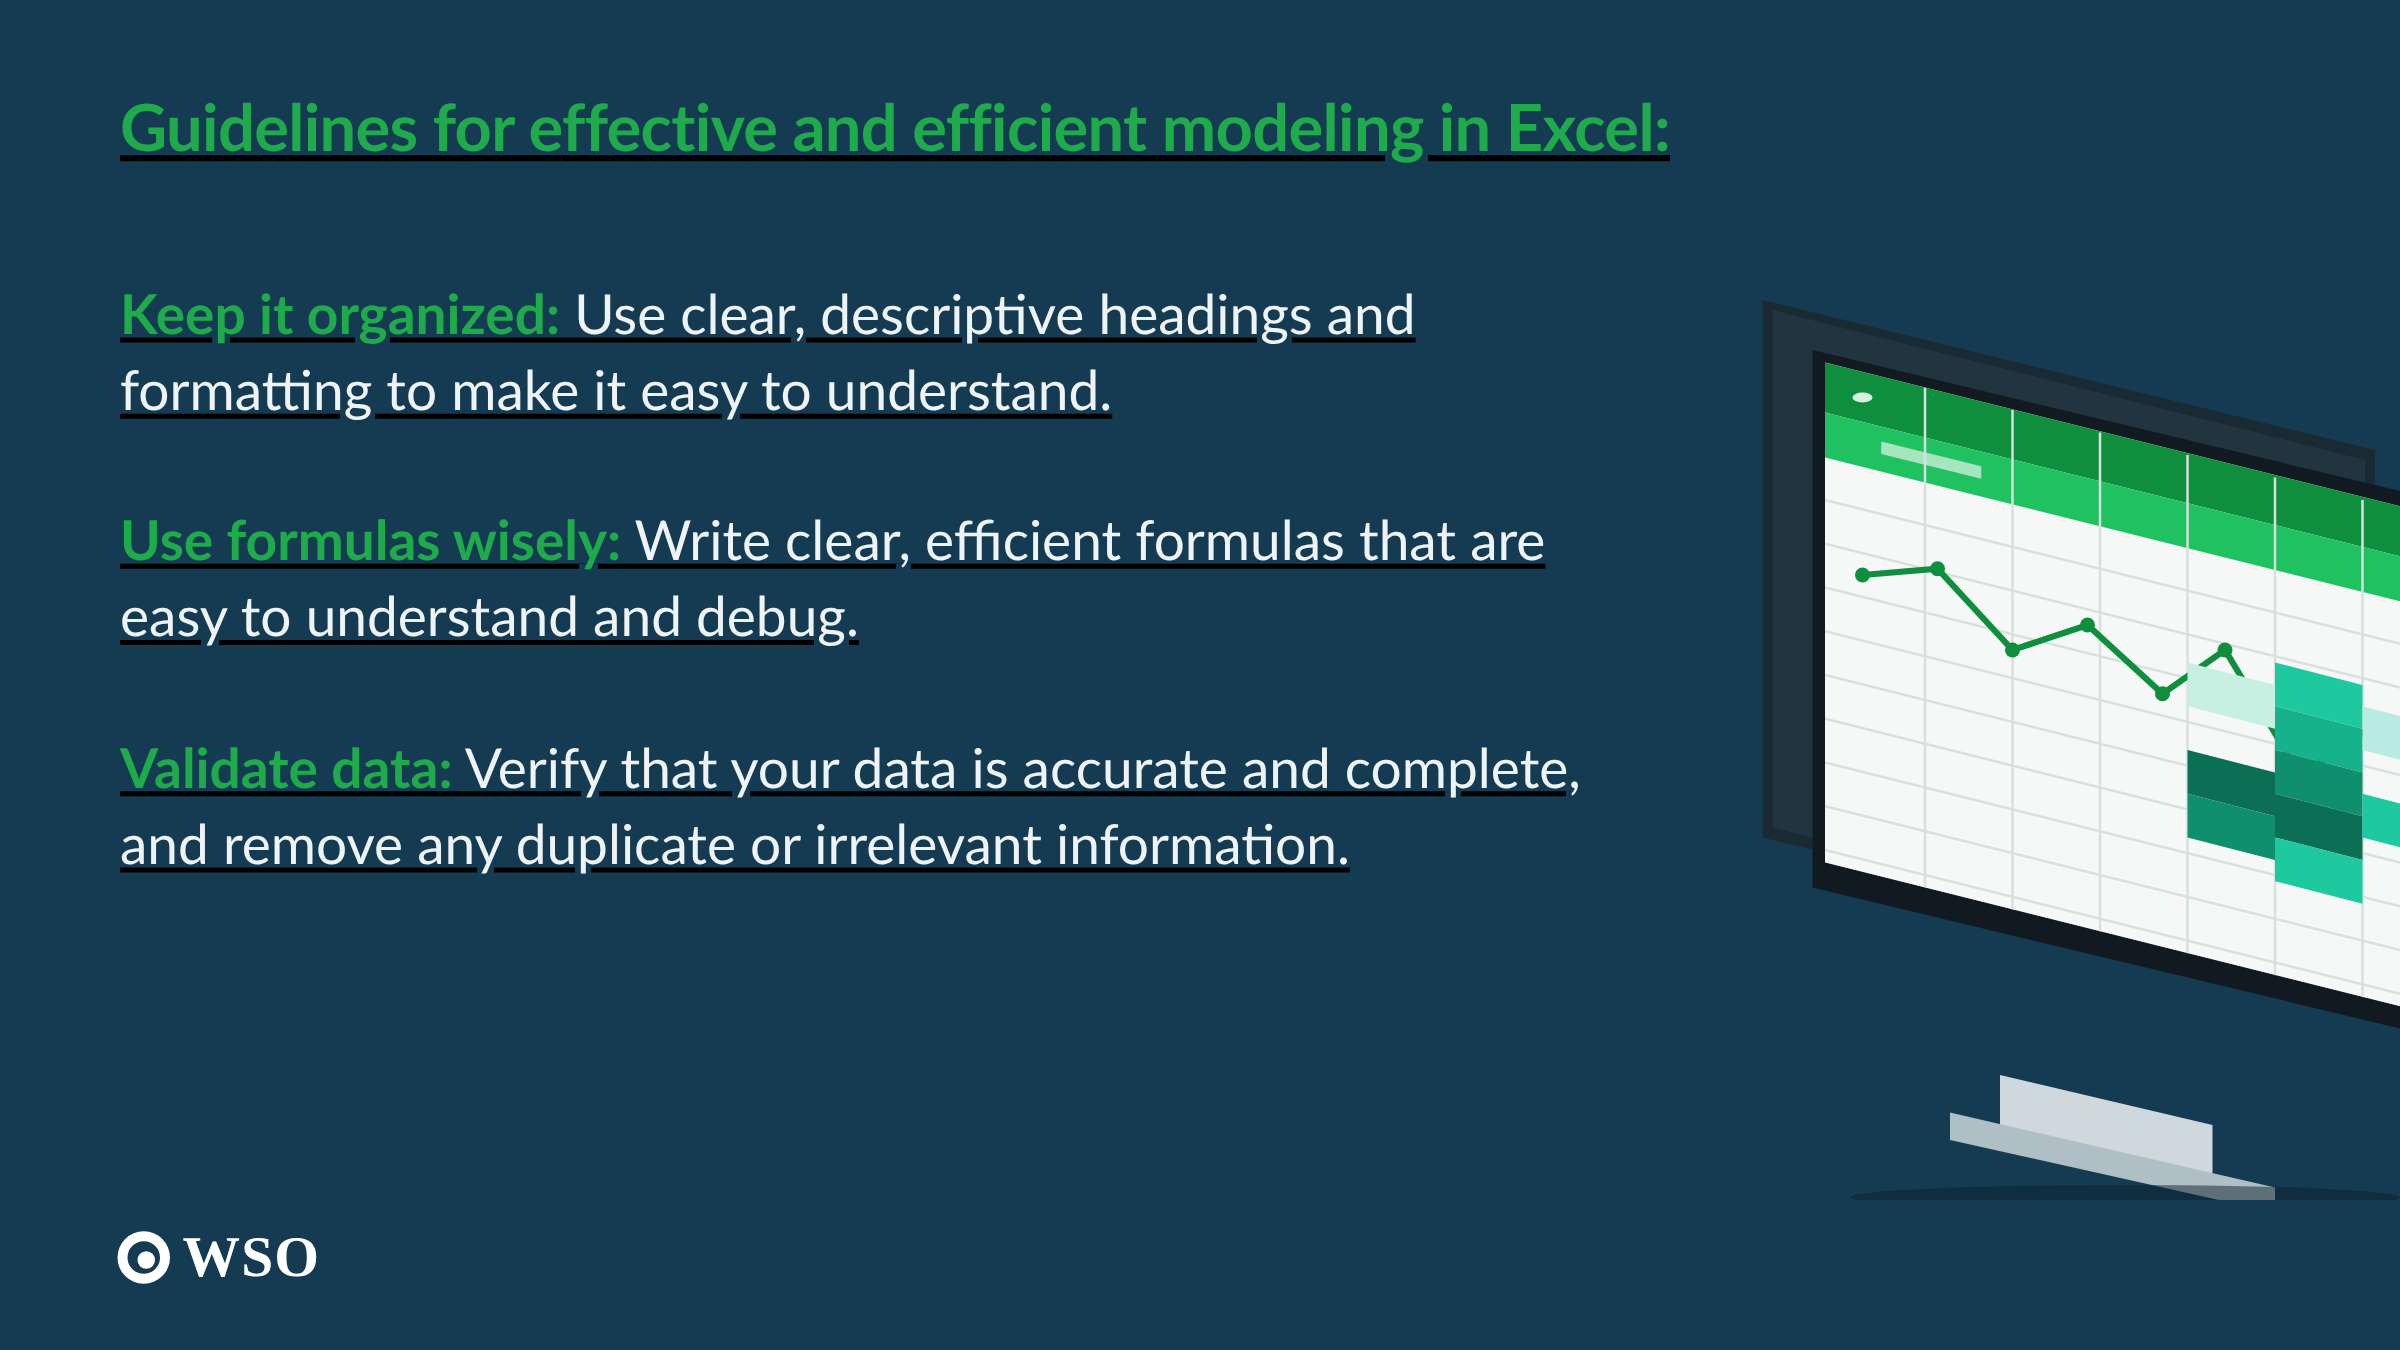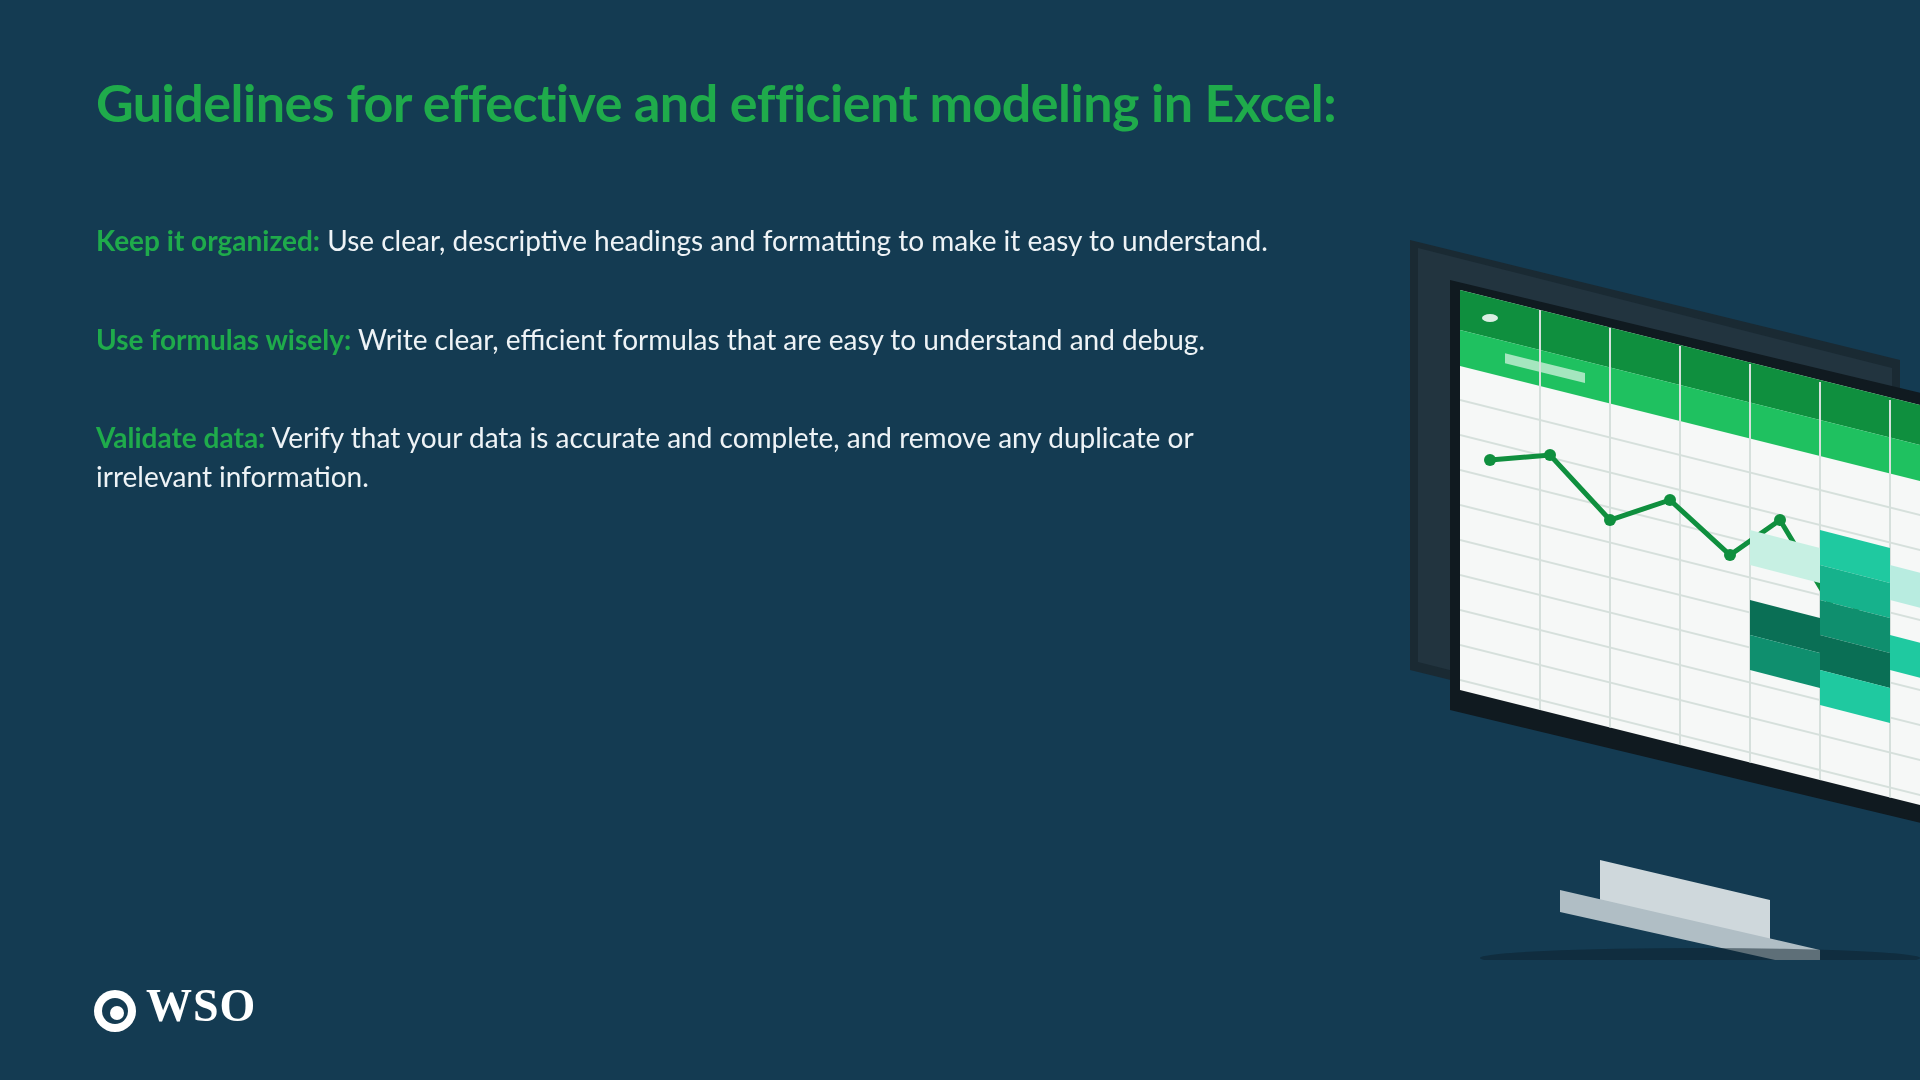--- a/index.html
+++ b/index.html
@@ -7,52 +7,53 @@
   body {
     background: #143b52;
     font-family: "Lato", "Segoe UI", "Helvetica Neue", Arial, sans-serif;
     position: relative;
   }
   .slide {
     width: 1920px;
     height: 1080px;
     position: relative;
     padding: 70px 90px 60px 96px;
+    text-decoration: underline;
   }
   .title {
     font-size: 52px;
     font-weight: 700;
     color: #1fab4b;
     line-height: 1.25;
     margin-bottom: 86px;
     letter-spacing: -0.01em;
   }
   .items {
     max-width: 1180px;
   }
   .item {
-    font-size: 28px;
+    font-size: 44px;
     line-height: 1.38;
     color: #eef3f6;
     margin-bottom: 60px;
   }
   .item .lead {
     color: #1fab4b;
     font-weight: 700;
   }
   .item .body {
     color: #eef3f6;
     font-weight: 400;
   }
   .logo {
     position: absolute;
     left: 94px;
     bottom: 48px;
     display: flex;
-    align-items: flex-end;
+    align-items: center;
     gap: 10px;
   }
   .logo-mark {
     width: 42px; height: 42px;
     border-radius: 50%;
     background: #ffffff;
     position: relative;
     display: flex; align-items: center; justify-content: center;
   }
   .logo-mark::before{

